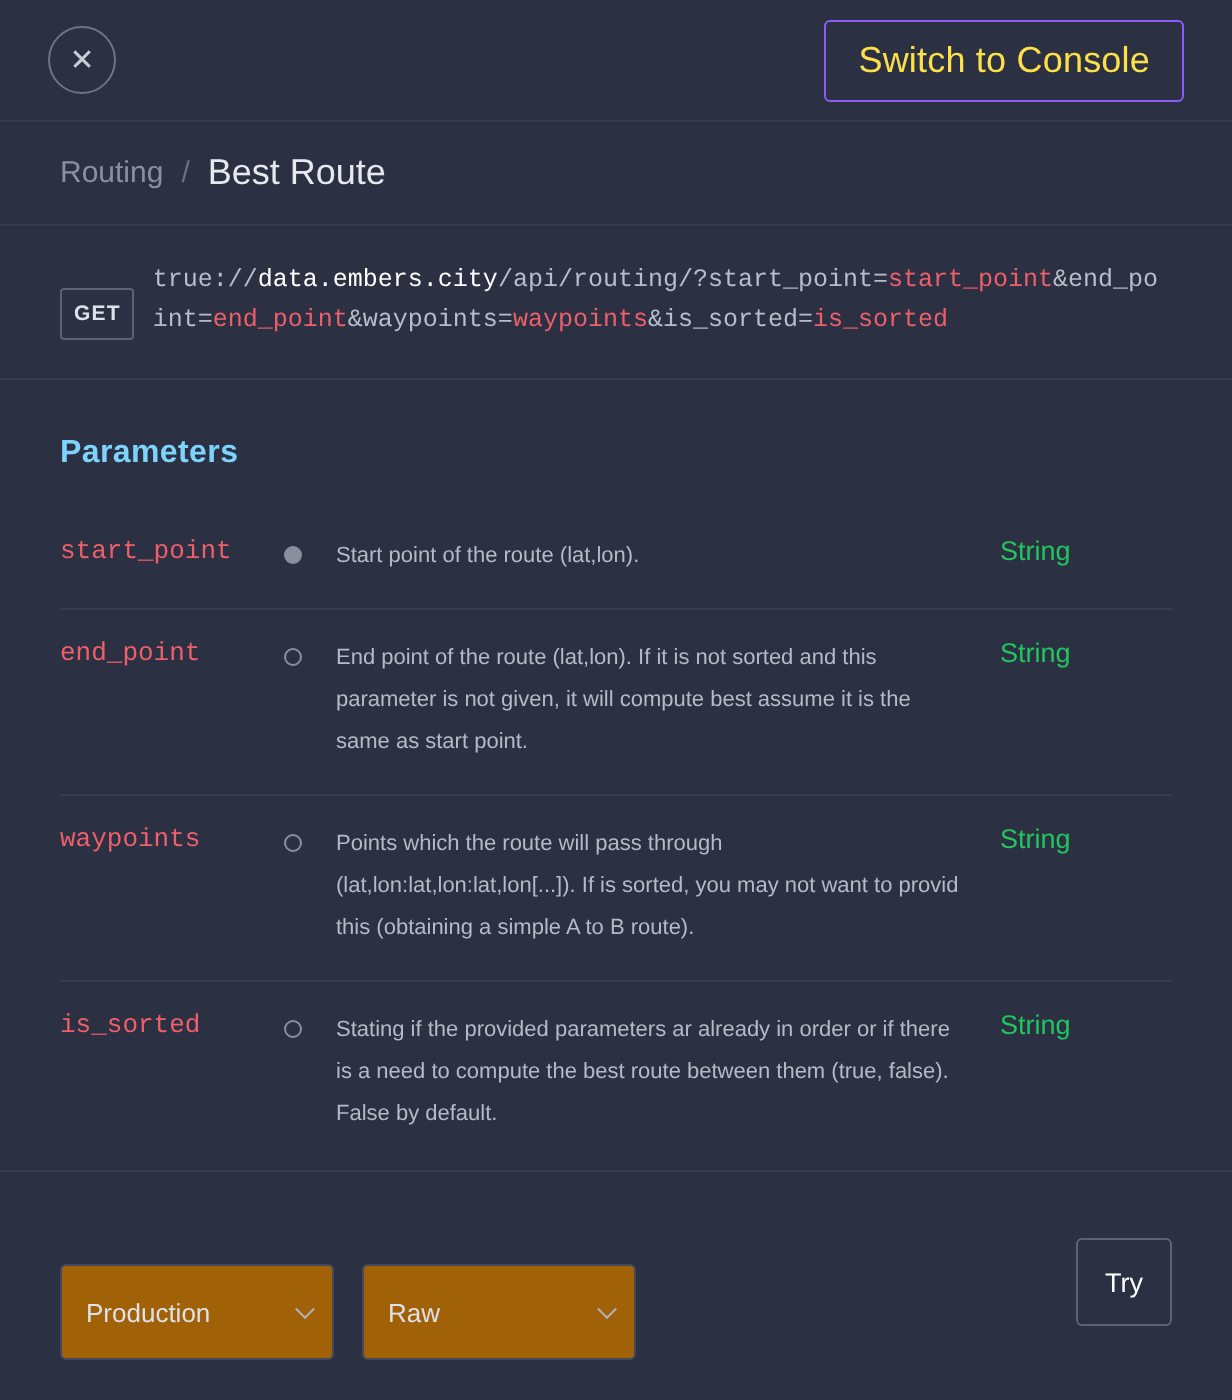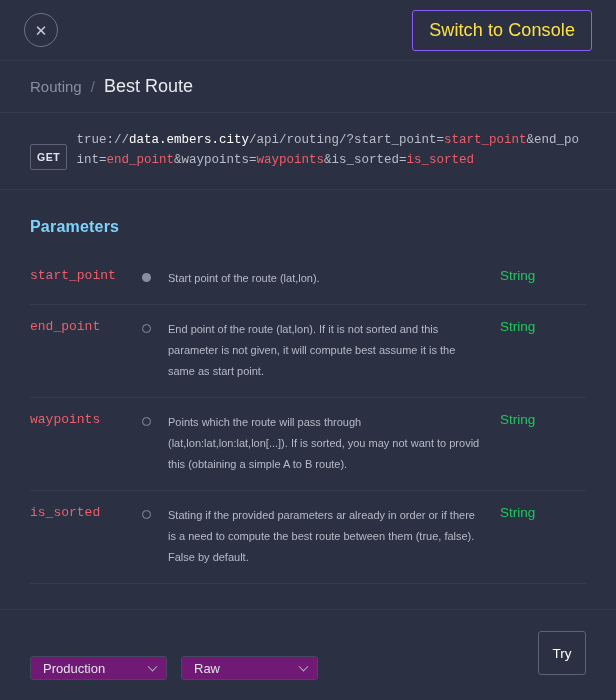--- a/index.html
+++ b/index.html
@@ -161,24 +161,24 @@
     flex: 0 0 auto;
     padding: 16px 30px 20px 30px;
     display: flex;
     align-items: center;
     gap: 14px;
     border-top: 1px solid #353b4d;
     margin-top: 18px;
   }
   .select {
     position: relative;
-    background: #701a75;
+    background: #a16207;
     border: 1px solid #434a5e;
     border-radius: 3px;
-    height: 24px;
+    height: 48px;
     display: flex;
     align-items: center;
     padding: 0 30px 0 12px;
     color: #dfe2ea;
     font-size: 13px;
     cursor: pointer;
     margin-top: 30px;
   }
   .select.env { width: 137px; }
   .select.fmt { width: 137px; }

